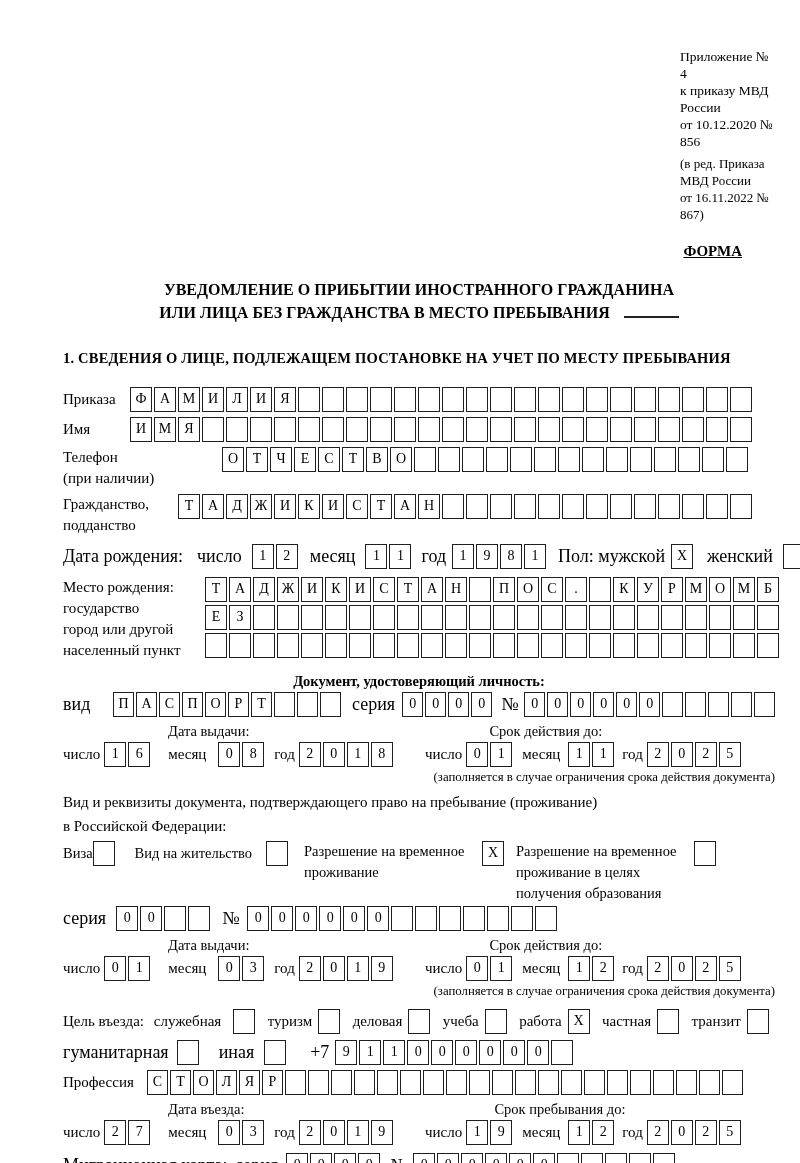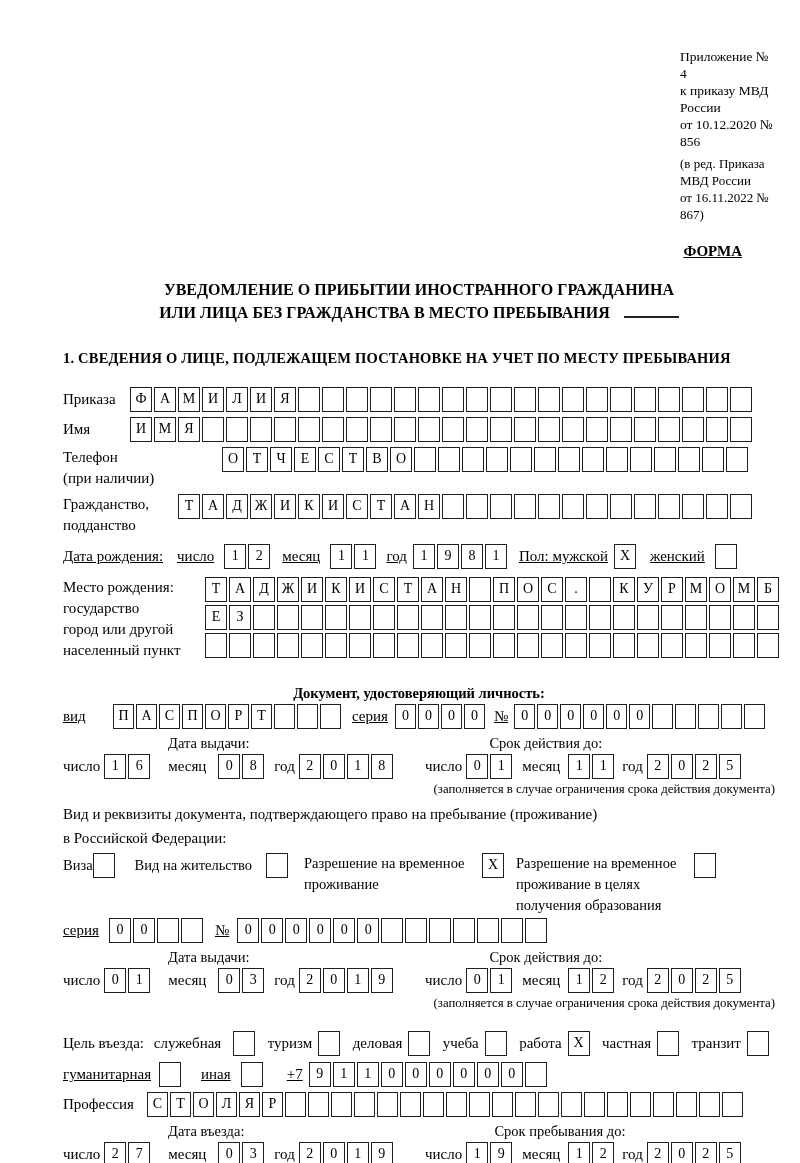--- a/index.html
+++ b/index.html
@@ -18,31 +18,31 @@
   .flabel{font-size:15px;line-height:25px;flex-shrink:0;}
   .flabel .l{line-height:21px;}
   .w67{width:67px}.w115{width:115px}.w142{width:142px}.w159{width:159px}.w172{width:172px}
   
   .annex{margin-left:617px;font-size:13.5px;line-height:17px;}
   .annex-rev{margin-left:617px;font-size:13px;line-height:17px;margin-top:5px;}
   .forma{text-align:right;padding-right:33px;font-weight:bold;font-size:15px;margin-top:20px;text-decoration:underline;}
   .title{text-align:center;font-weight:bold;font-size:16px;line-height:23px;margin-top:18px;}
   .uline{display:inline-block;width:55px;border-bottom:2px solid #222;height:14px;margin-left:14px;}
   .section{font-weight:bold;font-size:14.5px;margin-top:26px;letter-spacing:.2px;}
-  .center-b{text-align:center;font-weight:bold;font-size:14.5px;margin-top:24px;}
-  .inline-lbl{font-size:15px;line-height:25px;flex-shrink:0;text-decoration:underline;}
+  .center-b{text-align:center;font-weight:bold;font-size:14.5px;margin-top:12px;}
+  .inline-lbl{font-size:18px;line-height:25px;flex-shrink:0;}
   .dlabels{display:flex;font-size:14.5px;margin-top:6px;}
   .drow{display:flex;align-items:center;margin-top:2px;font-size:15px;}
   .dgroup{display:flex;align-items:center;}
   .note{font-size:12.8px;text-align:right;margin-top:3px;}
   .plain{font-size:15px;line-height:22px;margin-top:6px;}
   .cbitem{display:flex;align-items:flex-start;}
   .cbtxt{font-size:14.5px;line-height:21px;}
   .gap6{margin-left:6px}.gap10{margin-left:10px}.gap14{margin-left:14px}.gap18{margin-left:18px}
-  .purpose{display:flex;justify-content:space-between;align-items:center;font-size:15px;margin-top:20px;}
+  .purpose{display:flex;justify-content:space-between;align-items:center;font-size:15px;margin-top:10px;}
   .purpose .pi{display:flex;align-items:center;}
   .purpose .pi span{margin-right:6px;}
 </style>
 </head>
 <body>
 
 <div class="content">
 
   <div class="annex">
     <div>Приложение № 4</div>

